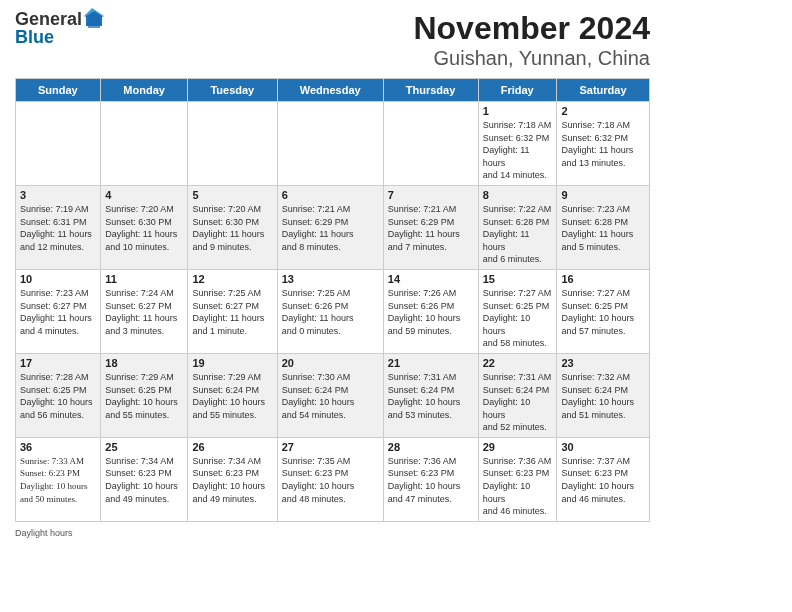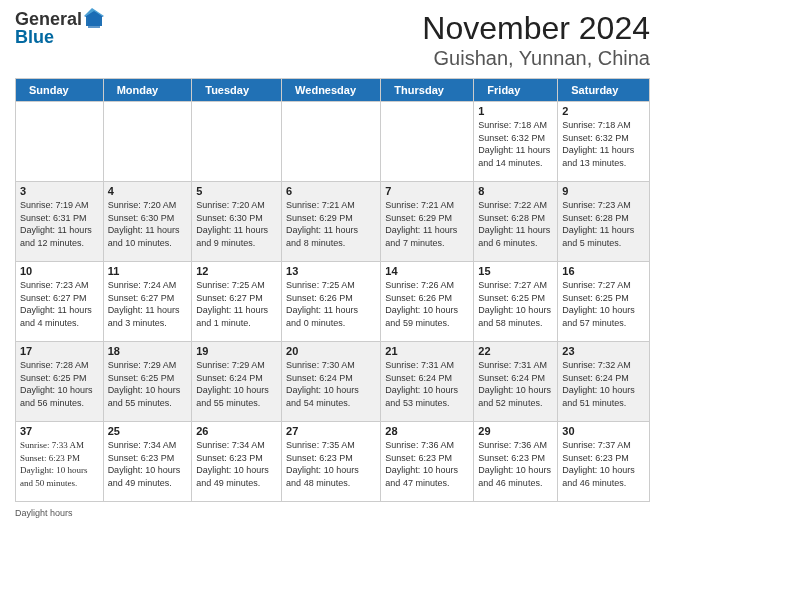--- a/index.html
+++ b/index.html
@@ -36,37 +36,37 @@
       width: 20px;
       height: 20px;
       margin-left: 2px;
       margin-top: -4px;
     }
     .title-area {
       text-align: right;
     }
     .month-title {
       font-size: 32px;
-      font-weight: normal;
+      font-weight: bold;
       color: #222;
     }
     .subtitle {
       font-size: 20px;
       color: #555;
     }
     .calendar {
       width: 100%;
       border-collapse: collapse;
       font-size: 9.5px;
     }
     .calendar th {
       background-color: #2171b5;
       color: white;
       text-align: left;
-      padding: 5px 13px;
+      padding: 5px 22px;
       font-size: 11px;
       font-weight: bold;
       border: 1px solid #ccc;
     }
     .calendar td {
       border: 1px solid #ccc;
       vertical-align: top;
       padding: 3px 4px;
       width: 113px;
       height: 80px;
@@ -301,21 +301,21 @@
           <td>
             <span class="day-num">23</span>
             <div class="day-info" style="white-space: pre-line;">Sunrise: 7:32 AM
 Sunset: 6:24 PM
 Daylight: 10 hours
 and 51 minutes.</div>
           </td>
         </tr>
         <tr>
           <td>
-            <span class="day-num">37</span>
+            <span class="day-num">36</span>
             <div class="day-info" style="white-space: pre-line; font-family: Liberation Serif, serif;">Sunrise: 7:33 AM
 Sunset: 6:23 PM
 Daylight: 10 hours
 and 50 minutes.</div>
           </td>
           <td>
             <span class="day-num">25</span>
             <div class="day-info" style="white-space: pre-line;">Sunrise: 7:34 AM
 Sunset: 6:23 PM
 Daylight: 10 hours

